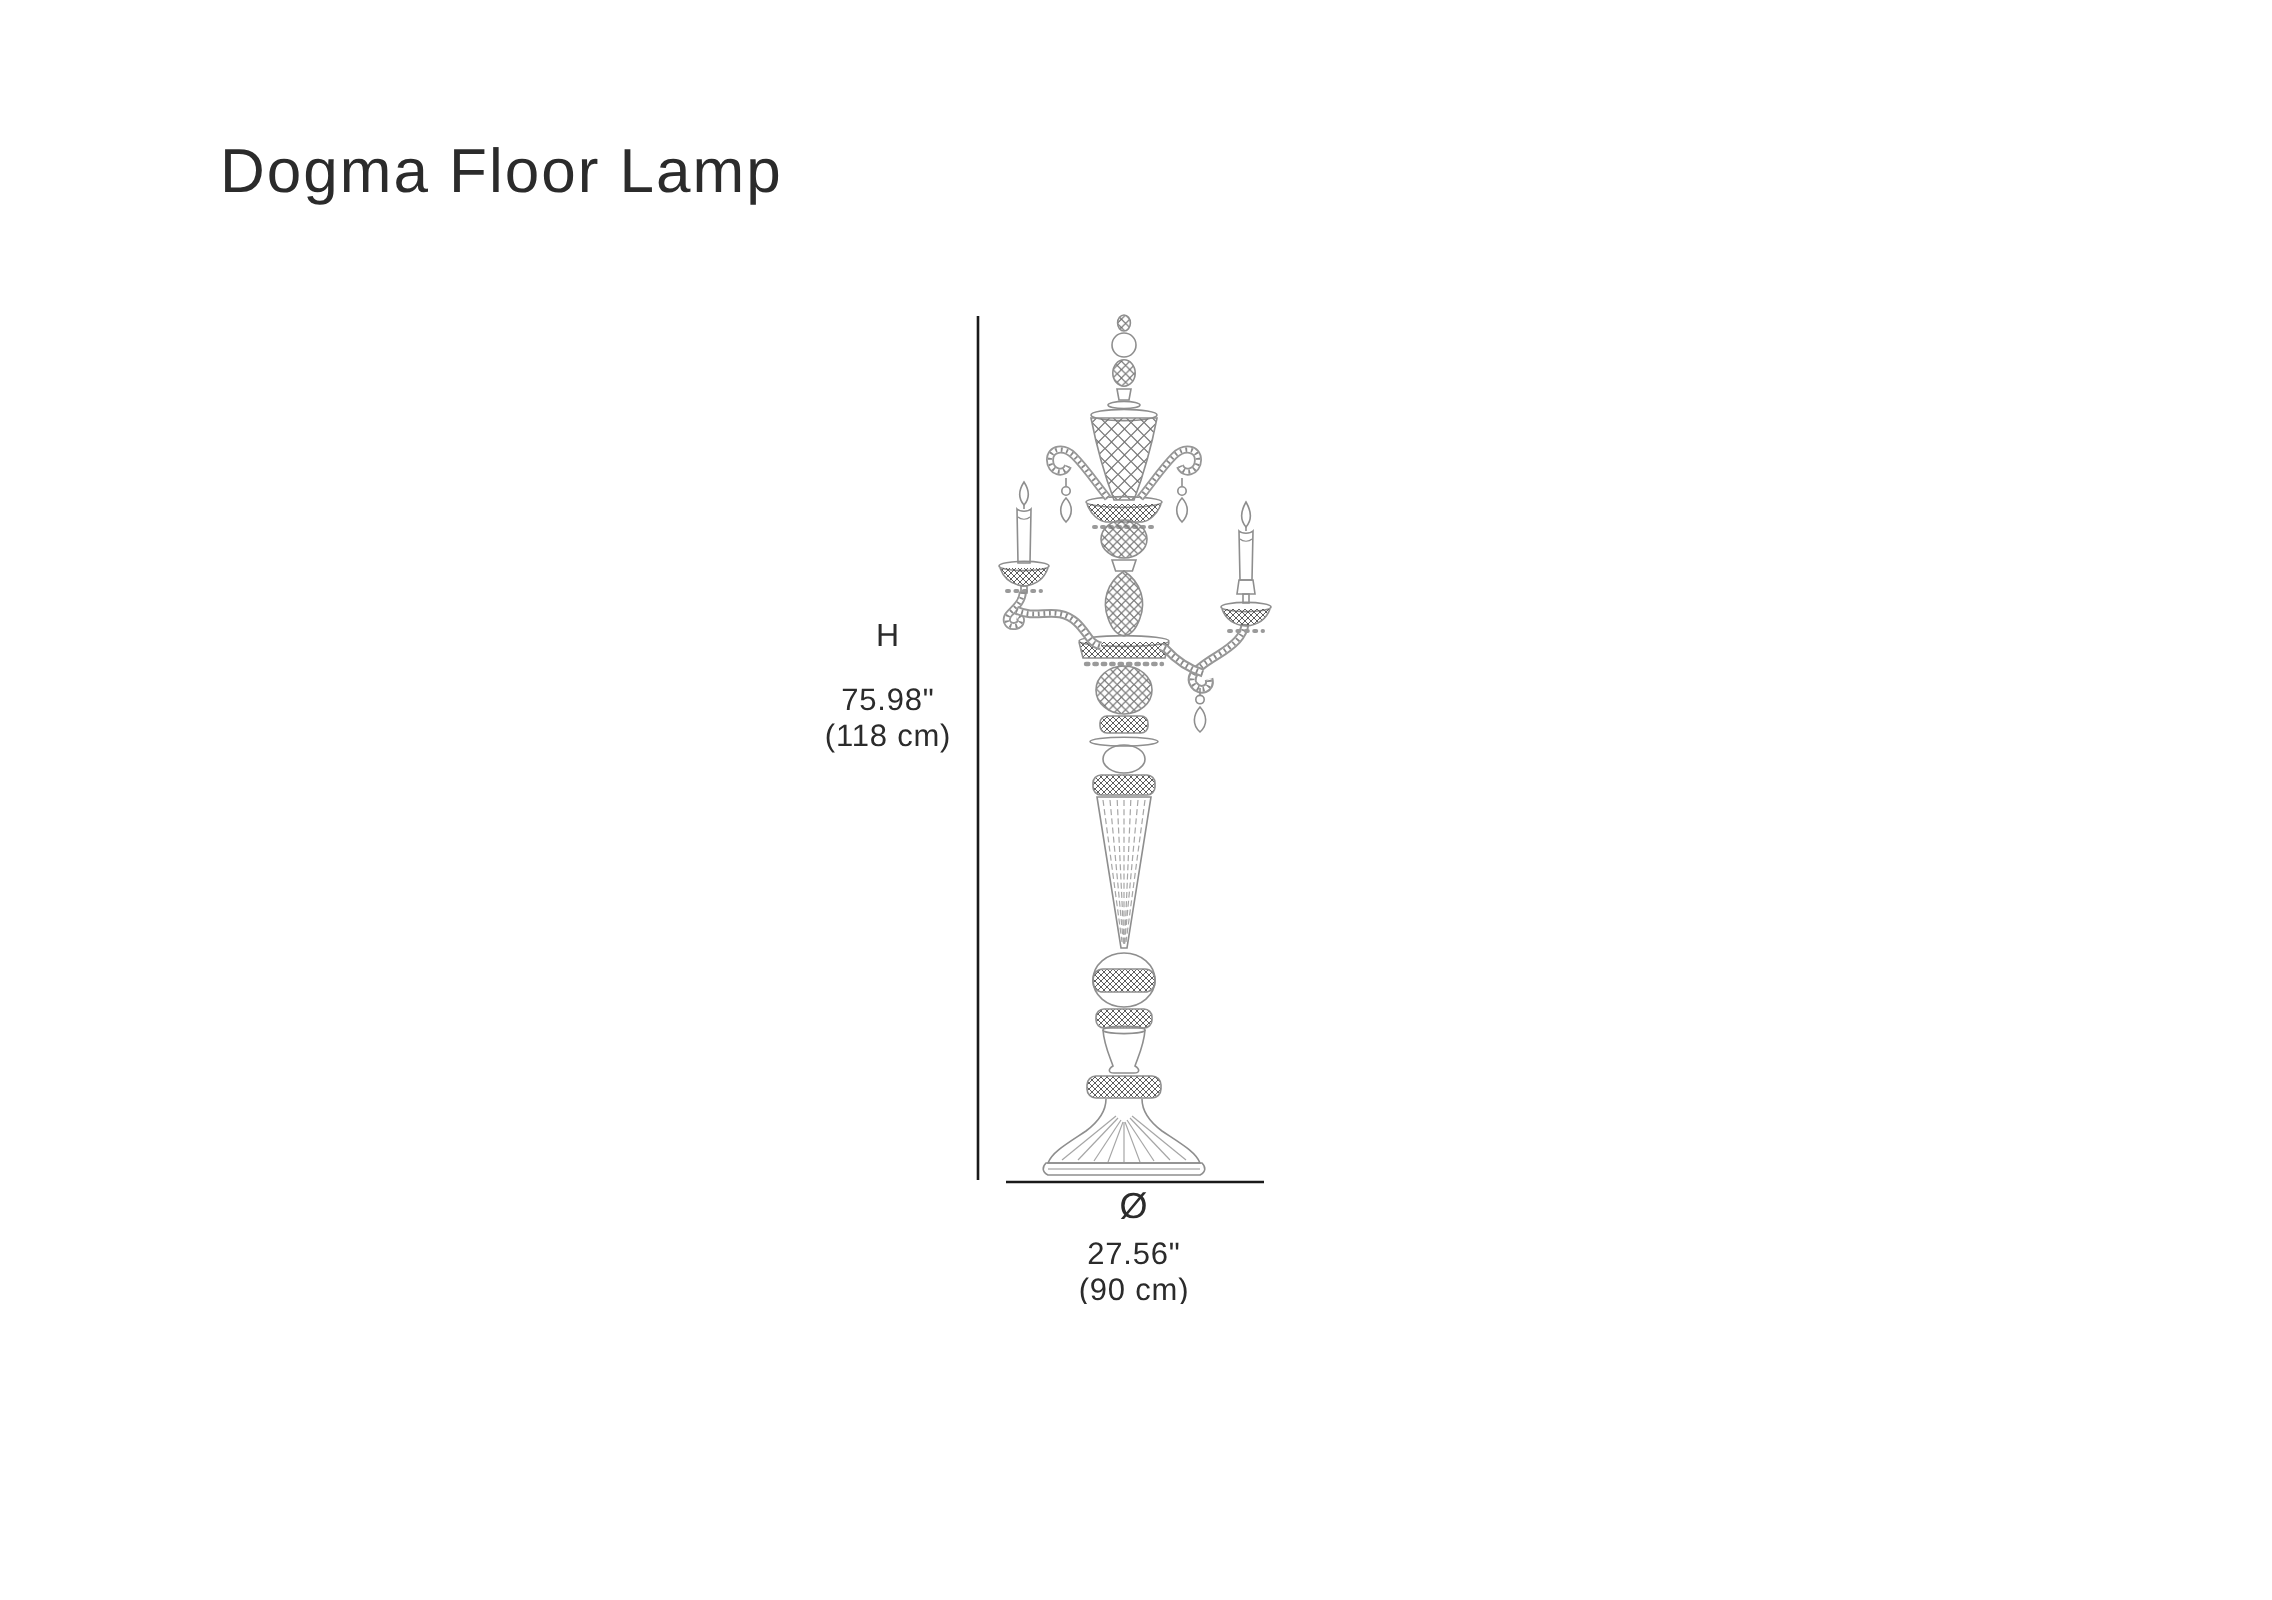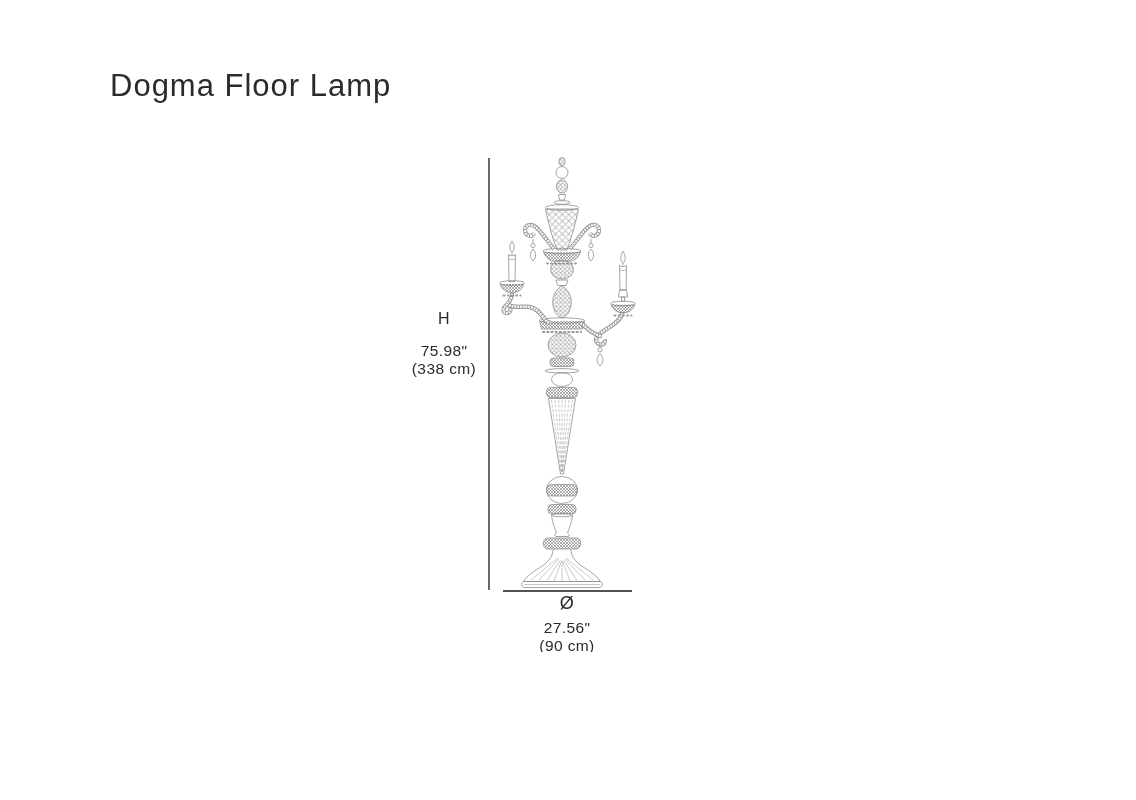--- a/index.html
+++ b/index.html
@@ -198,21 +198,21 @@
         </g>
         <path d="M523,581.5 L601,581.5 C603,583.5 603,586 600,587.5 L524,587.5 C521,586 521,583.5 523,581.5 Z"></path>
         <line x1="524" y1="584.5" x2="600" y2="584.5" stroke-width="0.5"></line>
       </g>
     </g>
   </svg>
 
   <div class="dim-block dim-h">
     <div class="dim-symbol">H</div>
     <div class="dim-inches">75.98"</div>
-    <div class="dim-metric">(338 cm)</div>
+    <div class="dim-metric">(118 cm)</div>
   </div>
 
   <div class="dim-block dim-d">
     <div class="dim-symbol">Ø</div>
     <div class="dim-inches">27.56"</div>
     <div class="dim-metric">(90 cm)</div>
   </div>
 
 </div>
 

